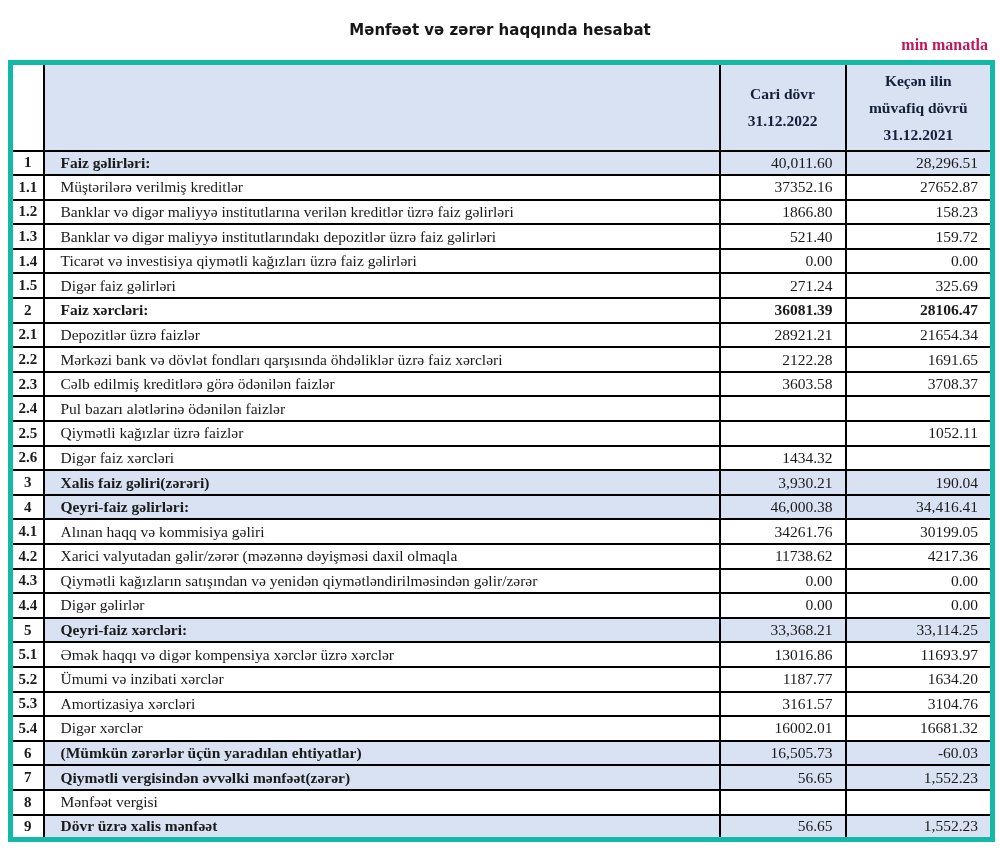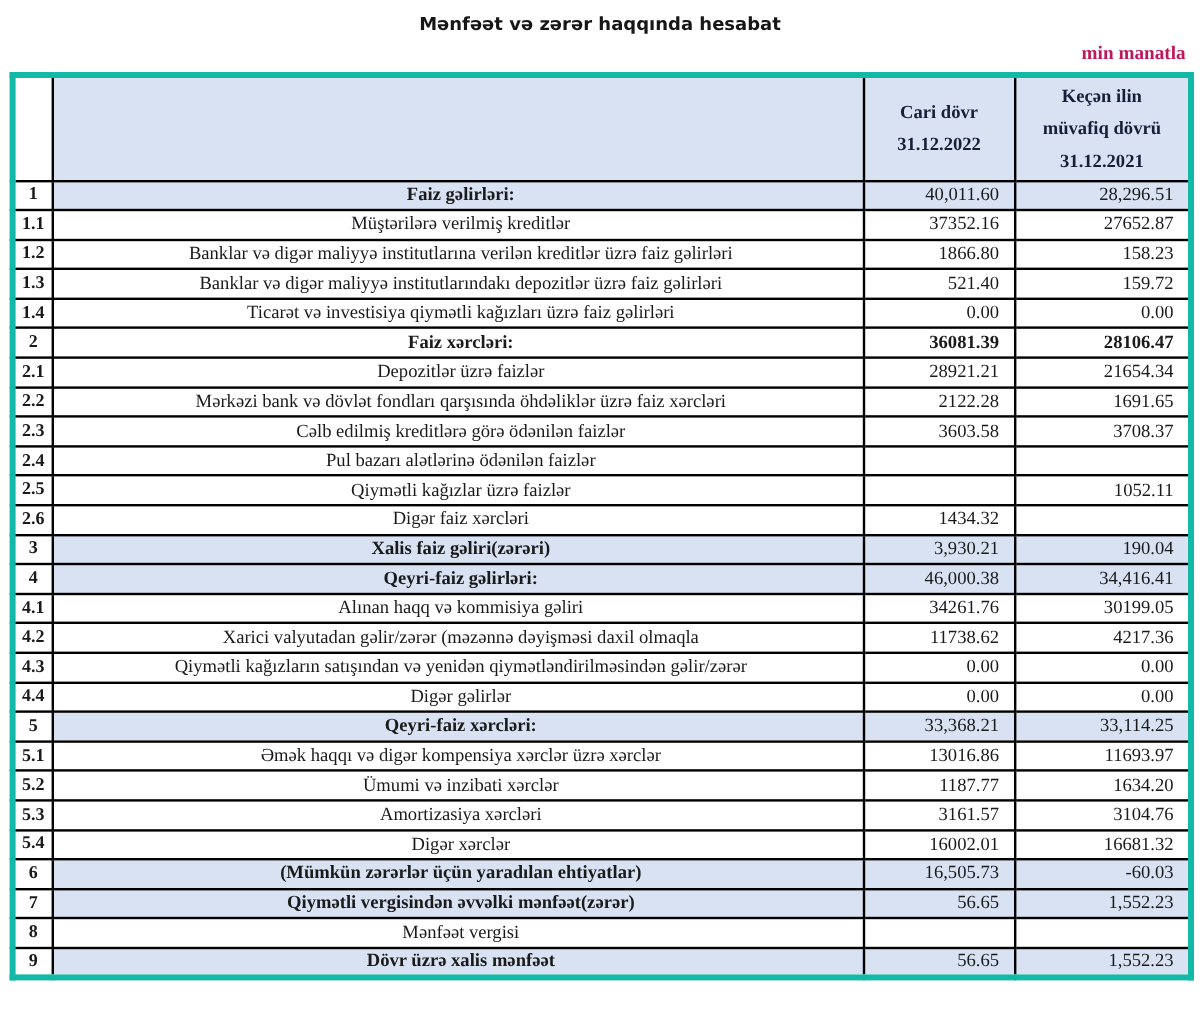--- a/index.html
+++ b/index.html
@@ -6,21 +6,21 @@
   .page {
     position: relative;
     width: 1000px;
     height: 851px;
     background: #ffffff;
     font-family: "Liberation Serif", "DejaVu Serif", serif;
     color: #1a1a1a;
     overflow: hidden;
   }
   .title {
-    padding-top: 11px;
+    padding-top: 21px;
     text-align: center;
     font-family: "DejaVu Sans", "Liberation Sans", sans-serif;
     font-weight: bold;
     font-size: 15px;
     color: #161616;
   }
   .unit {
     position: absolute;
     top: 36px;
     right: 12px;
@@ -61,22 +61,22 @@
   }
   thead th.c-num { background: #ffffff; }
   tbody tr { height: 24.6px; }
   td.c-num {
     text-align: center;
     background: #ffffff;
     font-size: 15px;
     font-weight: bold;
   }
   td.c-label {
-    text-align: center;
-    padding-left: 5px;
+    text-align: left;
+    padding-left: 16px;
   }
   td.c-val {
     text-align: right;
     padding-right: 12px;
   }
   tr.hl td.c-label, tr.hl td.c-val { background: var(--hl, #d9e2f3); }
   tr.bold-label td.c-num, tr.bold-label td.c-label { font-weight: bold; }
   tr.bold-values td.c-val { font-weight: bold; }
 </style>
 </head>
@@ -128,20 +128,26 @@
           <td class="c-label">Banklar və digər maliyyə institutlarındakı depozitlər üzrə faiz gəlirləri</td>
           <td class="c-val">521.40</td>
           <td class="c-val">159.72</td>
         </tr>
         <tr>
           <td class="c-num">1.4</td>
           <td class="c-label">Ticarət və investisiya qiymətli kağızları üzrə faiz gəlirləri</td>
           <td class="c-val">0.00</td>
           <td class="c-val">0.00</td>
         </tr>
+        <tr>
+          <td class="c-num">1.5</td>
+          <td class="c-label">Digər faiz gəlirləri</td>
+          <td class="c-val">271.24</td>
+          <td class="c-val">325.69</td>
+        </tr>
         <tr class="bold-label bold-values">
           <td class="c-num">2</td>
           <td class="c-label">Faiz xərcləri:</td>
           <td class="c-val">36081.39</td>
           <td class="c-val">28106.47</td>
         </tr>
         <tr>
           <td class="c-num">2.1</td>
           <td class="c-label">Depozitlər üzrə faizlər</td>
           <td class="c-val">28921.21</td>

